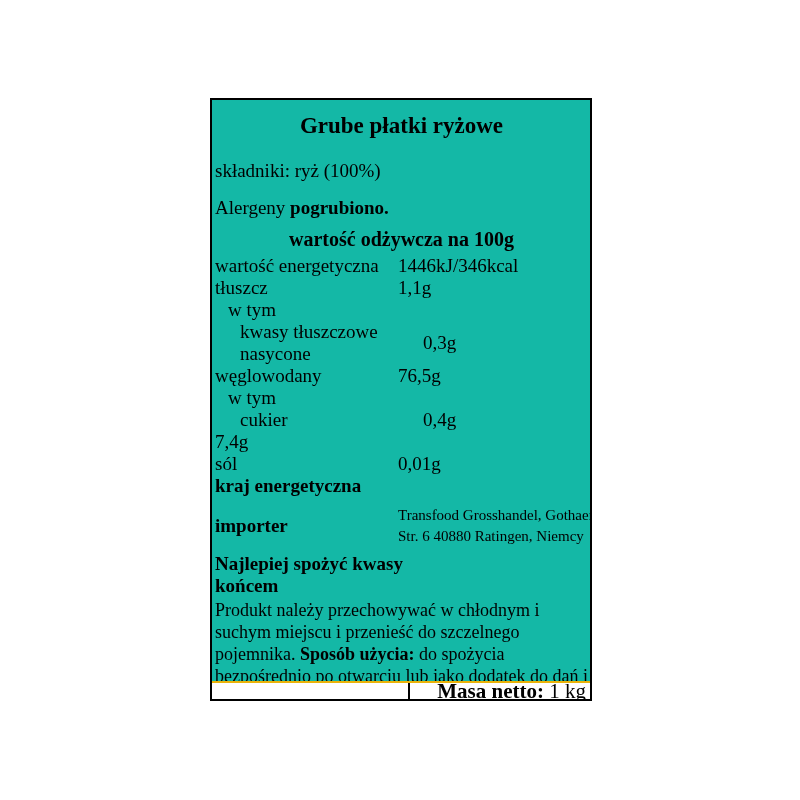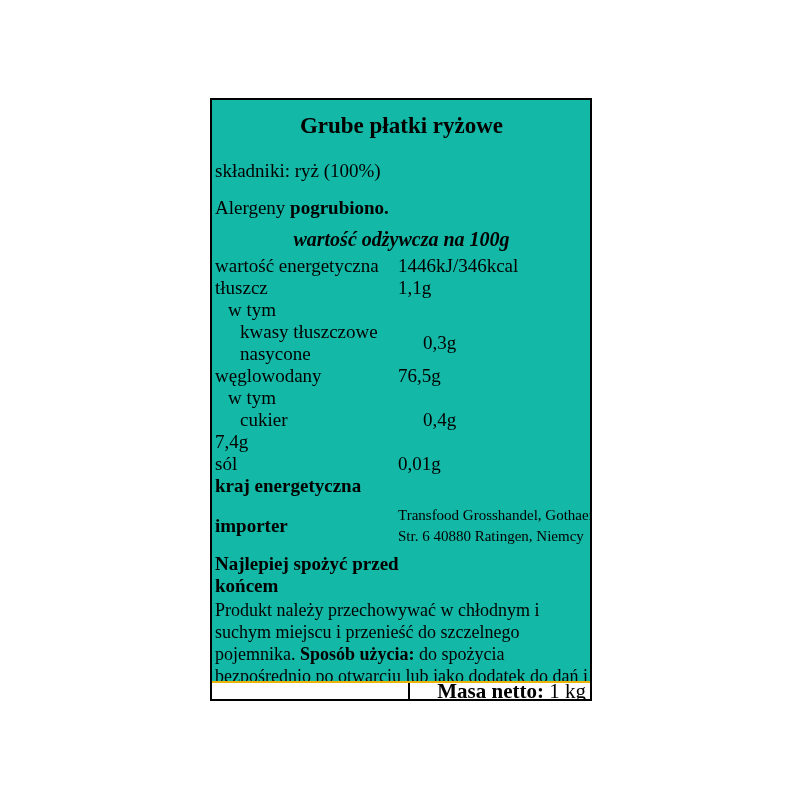--- a/index.html
+++ b/index.html
@@ -43,21 +43,20 @@
     font-size: 19px;
     line-height: 22px;
   }
   .allergens b { font-weight: bold; }
   .nutri-header {
     margin-top: 7px;
     text-align: center;
     font-weight: bold;
     font-size: 20px;
     line-height: 26px;
-    font-style: italic;
   }
   .nutri-table { margin-top: 3px; }
   .nrow {
     display: flex;
     font-size: 19px;
     line-height: 22px;
   }
   .nrow .nlbl {
     width: 183px;
     flex-shrink: 0;
@@ -185,21 +184,21 @@
     </div>
 
     <div class="importer-row">
       <div class="nlbl">importer</div>
       <div class="addr">
         <div>Transfood Grosshandel, Gothaer</div>
         <div>Str. 6 40880 Ratingen, Niemcy</div>
       </div>
     </div>
 
-    <div class="best-before">Najlepiej spożyć przed końcem</div>
+    <div class="best-before">Najlepiej spożyć kwasy końcem</div>
 
     <div class="storage">
       <span>Produkt należy przechowywać w chłodnym i suchym miejscu i przenieść do szczelnego pojemnika. </span><b>Sposób użycia:</b><span> do spożycia bezpośrednio po otwarciu lub jako dodatek do dań i deserów.</span>
     </div>
 
   </div>
 
   <div class="net-row">
     <div class="net-spacer"></div>
     <div class="net-cell">

